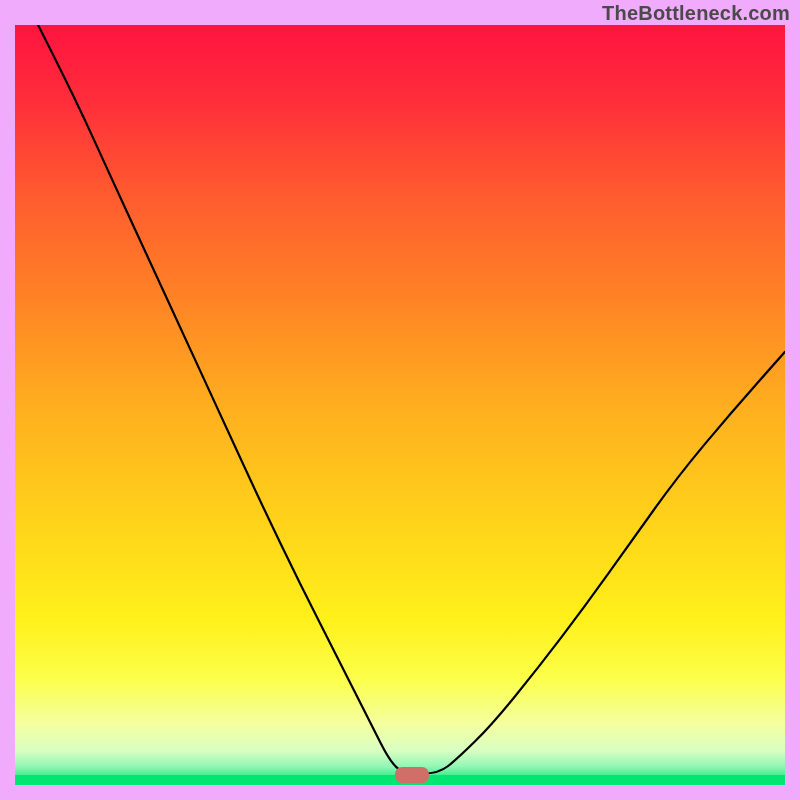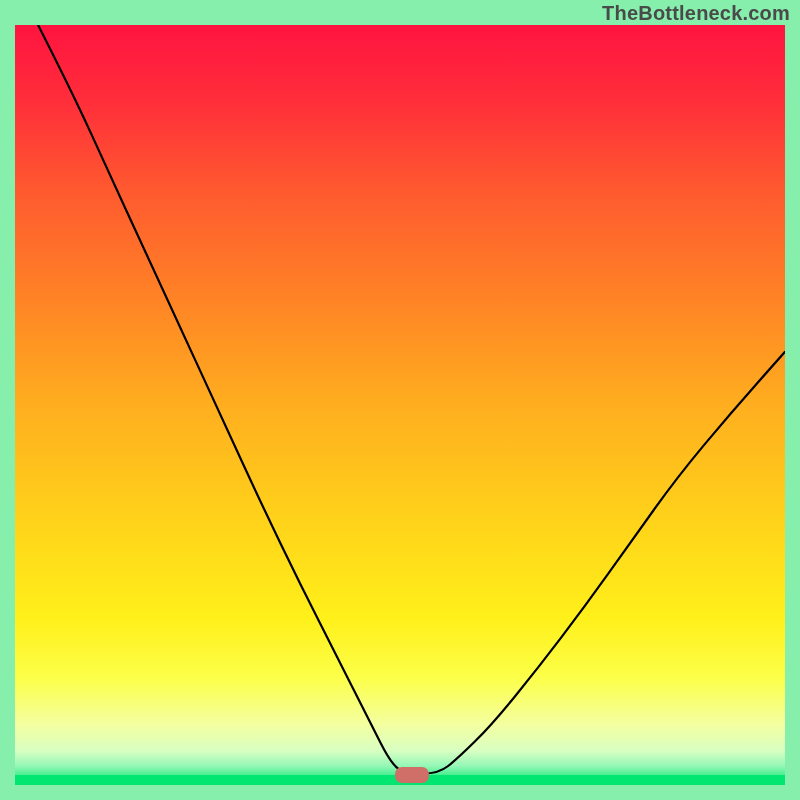--- a/index.html
+++ b/index.html
@@ -8,21 +8,21 @@
     width: 800px;
     height: 800px;
     background: #000;
     overflow: hidden;
     font-family: Arial, Helvetica, sans-serif;
   }
   .frame {
     position: relative;
     width: 800px;
     height: 800px;
-    background: #86efac;
+    background: #f0abfc;
   }
   .watermark {
     position: absolute;
     top: 2px;
     right: 10px;
     color: #4a4a4a;
     font-size: 20px;
     font-weight: bold;
     letter-spacing: 0.2px;
     z-index: 10;

